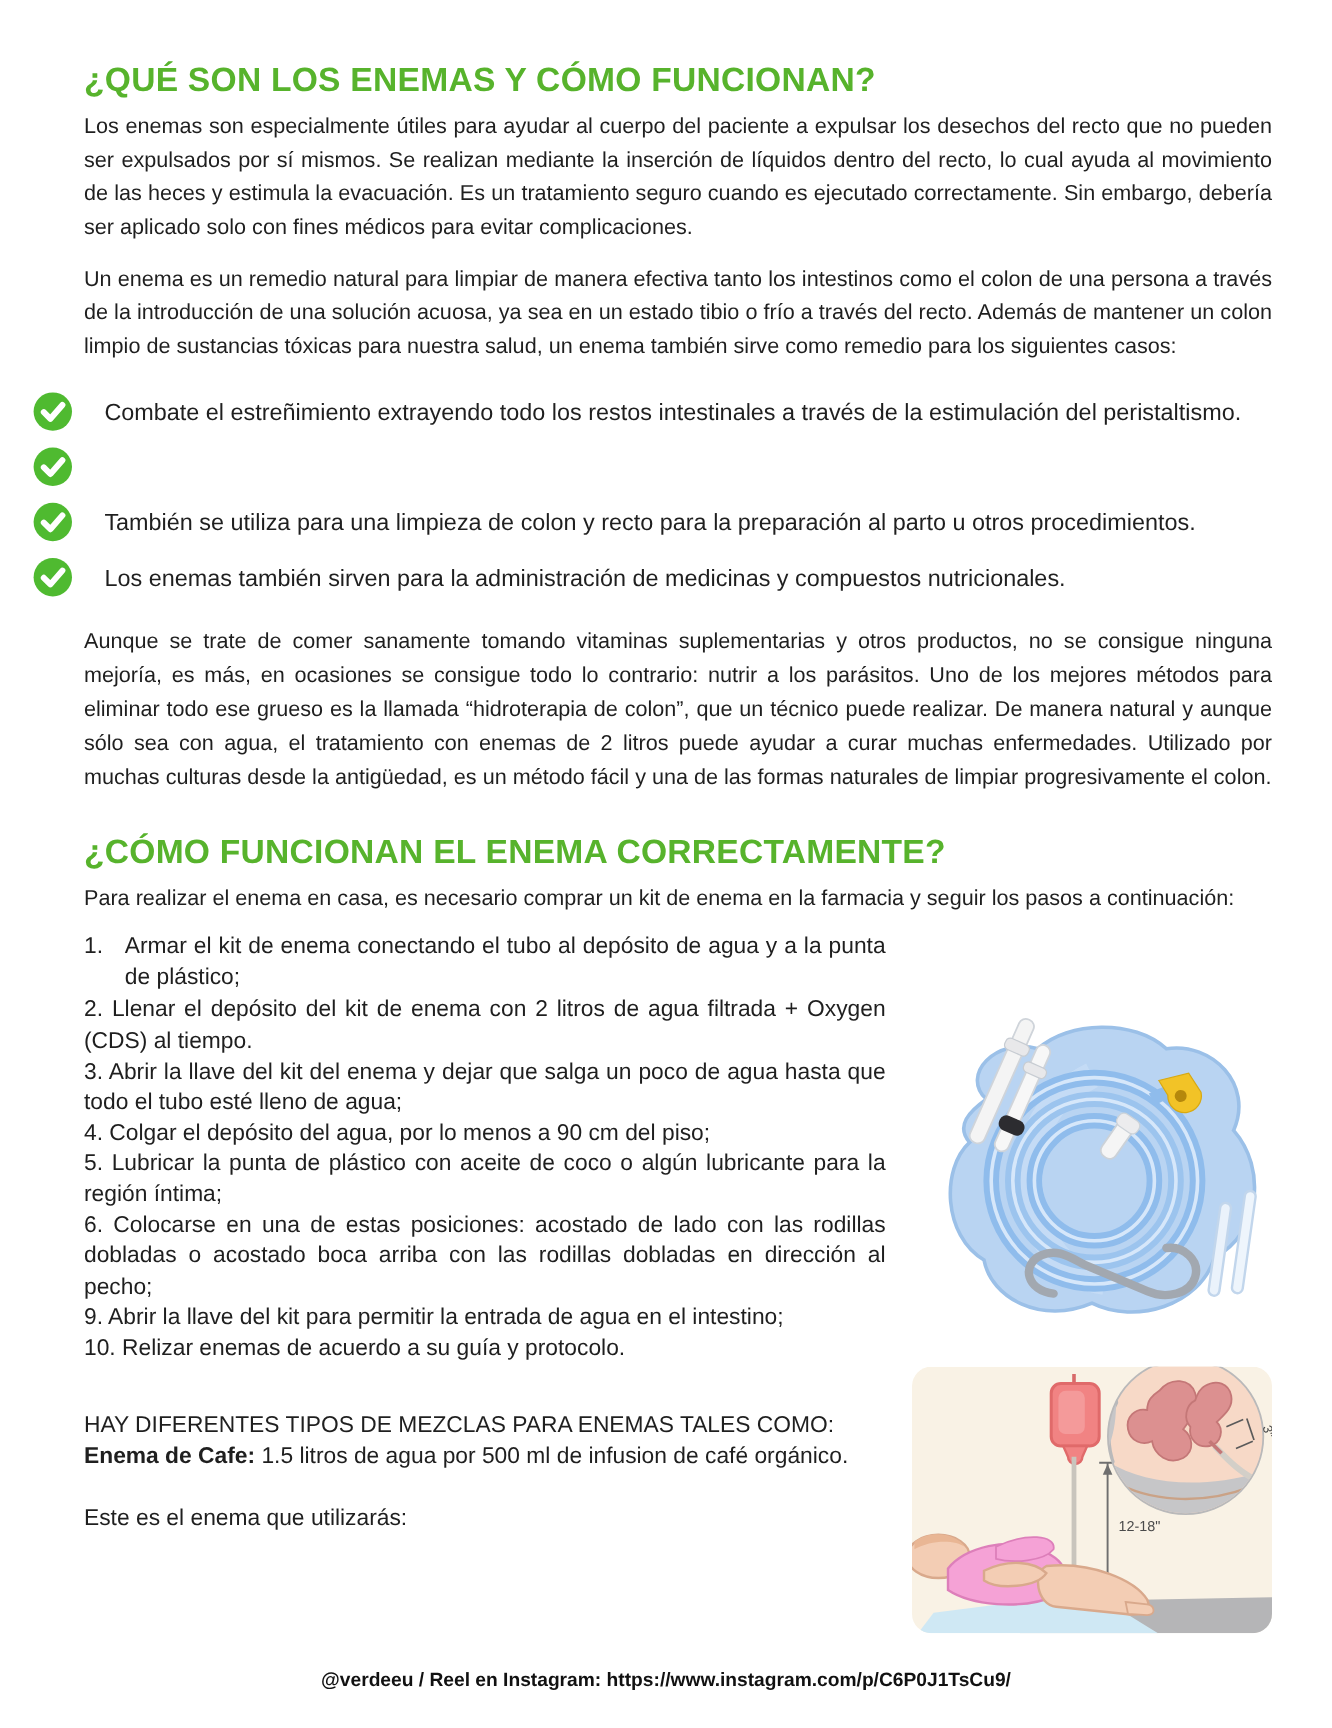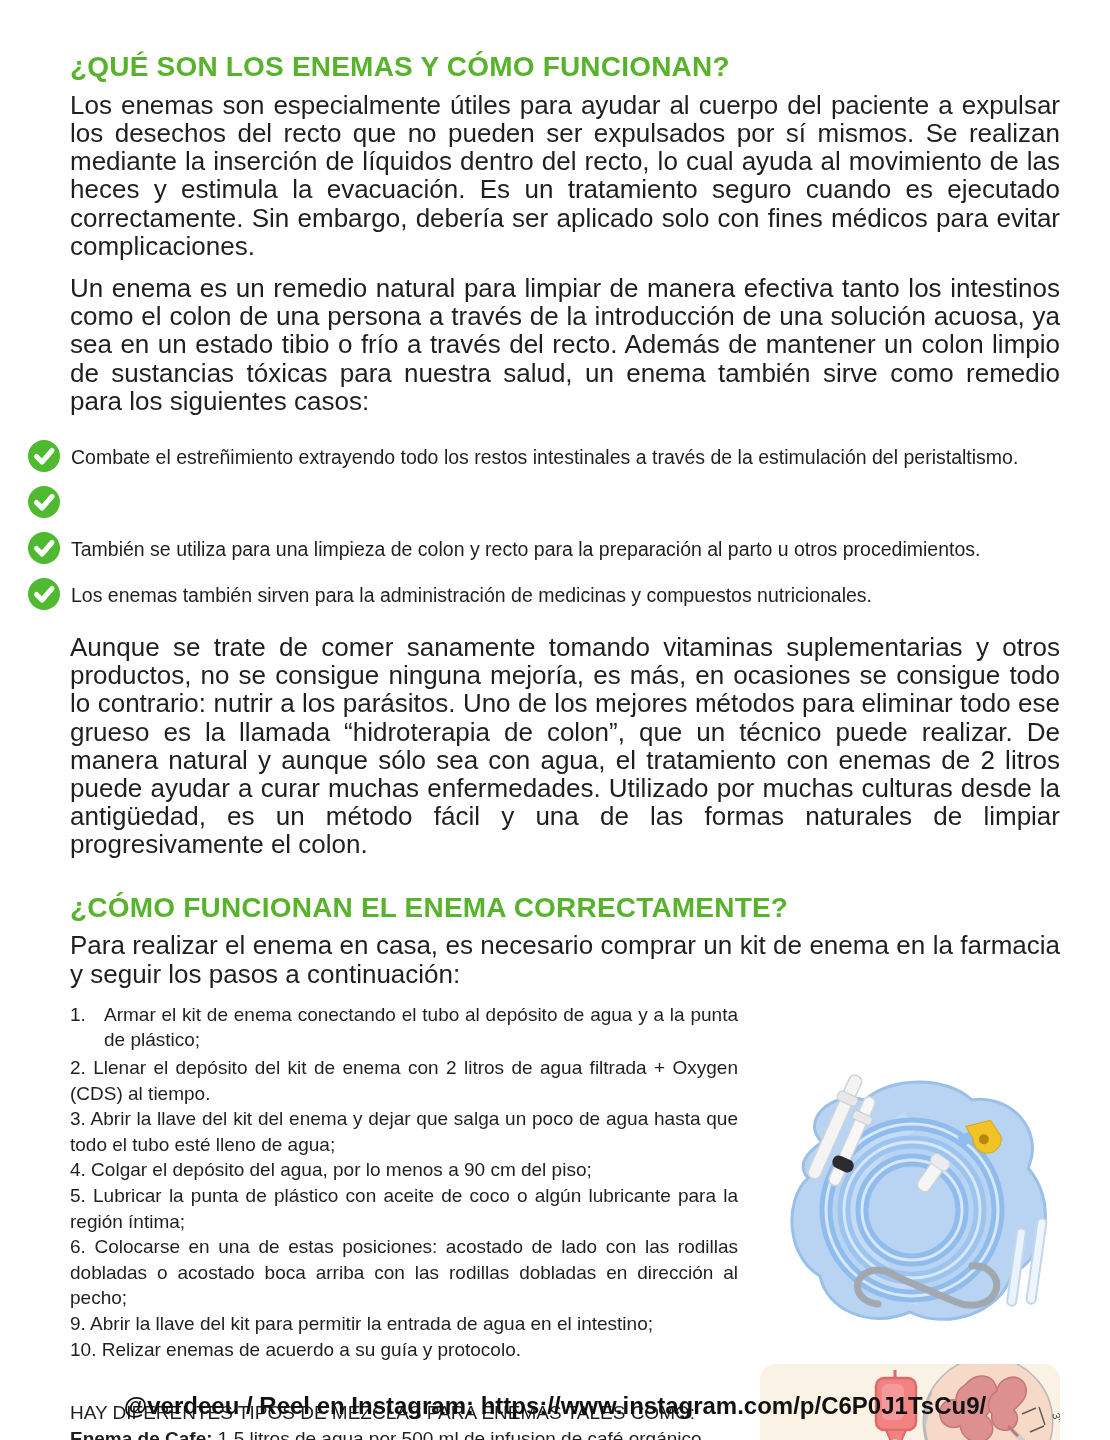--- a/index.html
+++ b/index.html
@@ -9,41 +9,41 @@
   }
   .main{position:absolute;left:70px;top:0;width:990px;}
   h1.green{
     color:#57b32c;font-size:28px;line-height:1.1;margin:52px 0 8px;
     font-weight:bold;letter-spacing:.2px;
   }
   h2.green{
     color:#57b32c;font-size:28px;line-height:1.1;margin:34px 0 8px;
     font-weight:bold;letter-spacing:.2px;
   }
-  p.body{font-size:26px;line-height:28.2px;text-align:justify;margin:0 0 27px;}
+  p.body{font-size:18px;line-height:28.2px;text-align:justify;margin:0 0 27px;}
   p.body.tight{margin-bottom:14px;}
   .bullet-list{margin:14px 0 22px -43px;}
-  .bullet-row{display:flex;align-items:flex-start;gap:10px;margin-bottom:15px;}
+  .bullet-row{display:flex;align-items:flex-start;gap:26px;margin-bottom:15px;}
   .bullet-row .check{flex:0 0 34px;margin-top:-3px;}
   .bullet-row .btext{font-size:19.5px;line-height:27px;padding-top:2px;}
   .cols{display:flex;gap:22px;align-items:flex-start;}
   .col-left{width:668px;}
   .col-right{width:300px;}
   .step{font-size:19px;line-height:25.6px;text-align:justify;margin:0;}
   .step1{position:relative;padding-left:34px;margin-bottom:2px;}
   .step1 .num{position:absolute;left:0;top:0;}
   .mixes{margin-top:38px;font-size:19px;line-height:26px;}
   .mixes .line{margin:0;}
   .mixes .gap{height:26px;}
   b.inl{font-weight:bold;text-align:center;}
   .kit-photo{margin-top:40px;}
   .illustration{margin-top:18px;}
   .footer{
     position:absolute;left:0;top:1392px;width:1110px;text-align:center;
-    font-size:24px;font-weight:bold;color:#111;
+    font-size:16px;font-weight:bold;color:#111;
   }
 </style>
 </head>
 <body>
 
 <div class="main">
 
   <h1 class="green">¿QUÉ SON LOS ENEMAS Y CÓMO FUNCIONAN?</h1>
   <p class="body tight">Los enemas son especialmente útiles para ayudar al cuerpo del paciente a expulsar los desechos del recto que no pueden ser expulsados por sí mismos.  Se realizan mediante la inserción de líquidos dentro del recto, lo cual ayuda al movimiento de las heces y estimula la evacuación. Es un tratamiento seguro cuando es ejecutado correctamente. Sin embargo, debería ser aplicado solo con fines médicos para evitar complicaciones.</p>
   <p class="body">Un enema es un remedio natural para limpiar de manera efectiva tanto los intestinos como el colon de una persona a través de la introducción de una solución acuosa, ya sea en un estado tibio o frío a través del recto. Además de mantener un colon limpio de sustancias tóxicas para nuestra salud, un enema también sirve como remedio para los siguientes casos:</p>

